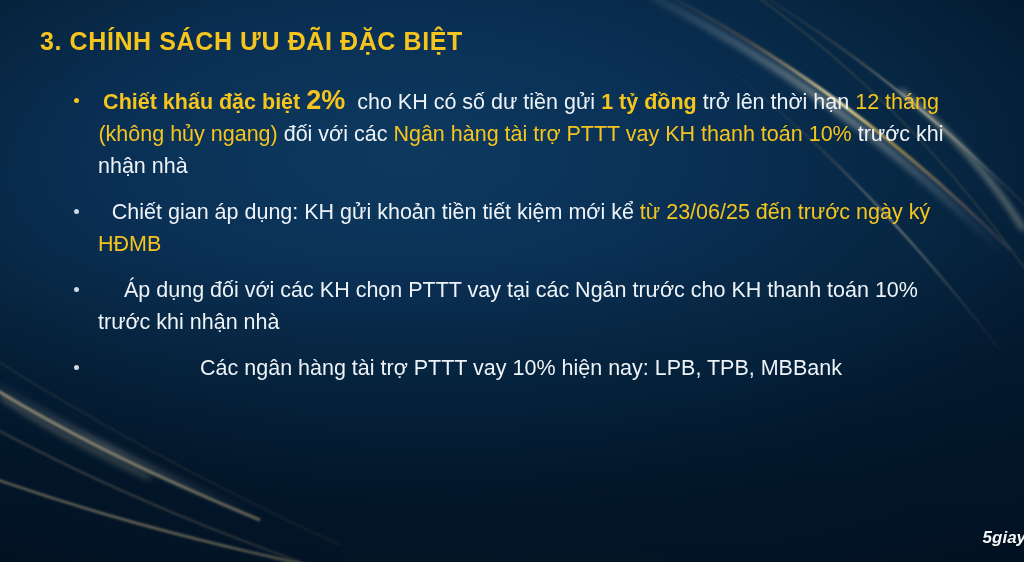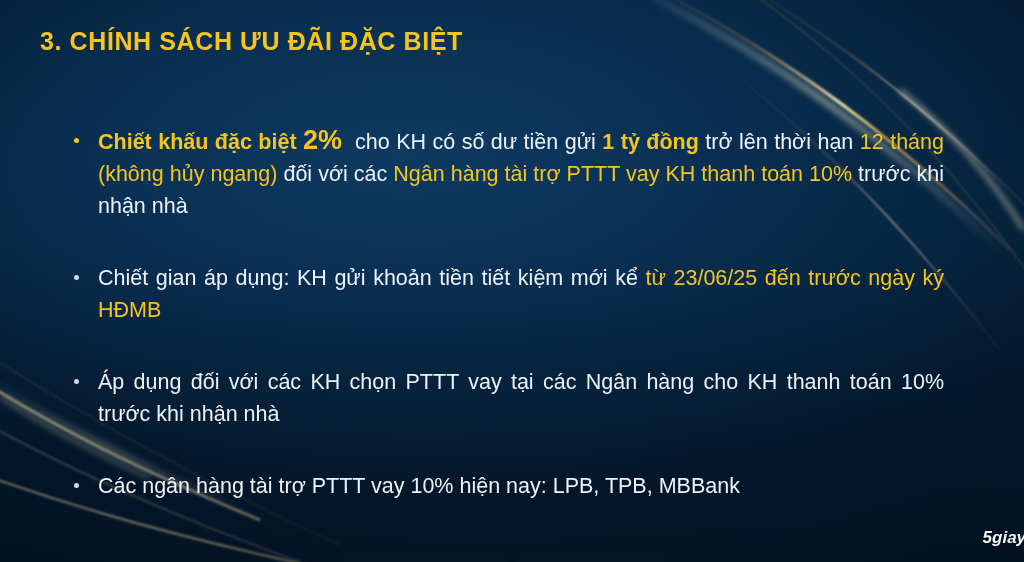--- a/index.html
+++ b/index.html
@@ -49,39 +49,39 @@
     top: 84px;
     width: 876px;
   }
   .bullet {
     position: relative;
     padding-left: 30px;
     margin-bottom: 14px;
     color: #e8eef5;
     font-size: 21.5px;
     line-height: 32px;
-    margin-top: 40px;
   }
   .bullet .dot {
     position: absolute;
     left: 6px;
     top: 13px;
     width: 5px;
     height: 5px;
     border-radius: 50%;
     background: #cfd9e4;
   }
   .bullet.b1 .dot {
     background: #f6c51d;
     width: 5px;
     height: 5px;
     top: 14px;
   }
   .bullet p {
     margin: 0;
+    text-align: center;
   }
   .gold { color: #f6c51d; }
   .white { color: #eef3f8; }
   .b-strong {
     font-weight: bold;
     color: #f6c51d;
   }
   .pct {
     font-weight: bold;
     color: #f6c51d;
@@ -187,21 +187,21 @@
       <p class="just"><span class="b-strong">Chiết khấu đặc biệt</span> <span class="pct">2%</span>&nbsp; <span class="white">cho KH có số dư tiền gửi</span> <span class="b-strong">1 tỷ đồng</span> <span class="white">trở lên thời hạn</span> <span class="gold">12 tháng (không hủy ngang)</span> <span class="white">đối với các</span> <span class="gold">Ngân hàng tài trợ PTTT vay KH</span> <span class="gold">thanh toán 10%</span> <span class="white">trước khi nhận nhà</span></p>
     </div>
 
     <div class="bullet">
       <span class="dot"></span>
       <p class="just"><span class="white">Chiết gian áp dụng: KH gửi khoản tiền tiết kiệm mới kể</span> <span class="gold">từ 23/06/25 đến</span> <span class="gold">trước ngày ký HĐMB</span></p>
     </div>
 
     <div class="bullet">
       <span class="dot"></span>
-      <p class="just"><span class="white">Áp dụng đối với các KH chọn PTTT vay tại các Ngân hàng cho KH thanh</span> <span class="white">toán 10% trước khi nhận nhà</span></p>
+      <p class="just"><span class="white">Áp dụng đối với các KH chọn PTTT vay tại các Ngân trước cho KH thanh</span> <span class="white">toán 10% trước khi nhận nhà</span></p>
     </div>
 
     <div class="bullet">
       <span class="dot"></span>
       <p><span class="white">Các ngân hàng tài trợ PTTT vay 10% hiện nay: LPB, TPB, MBBank</span></p>
     </div>
 
   </div>
 
   <div class="bottom-shape" id="bshape1"></div>

